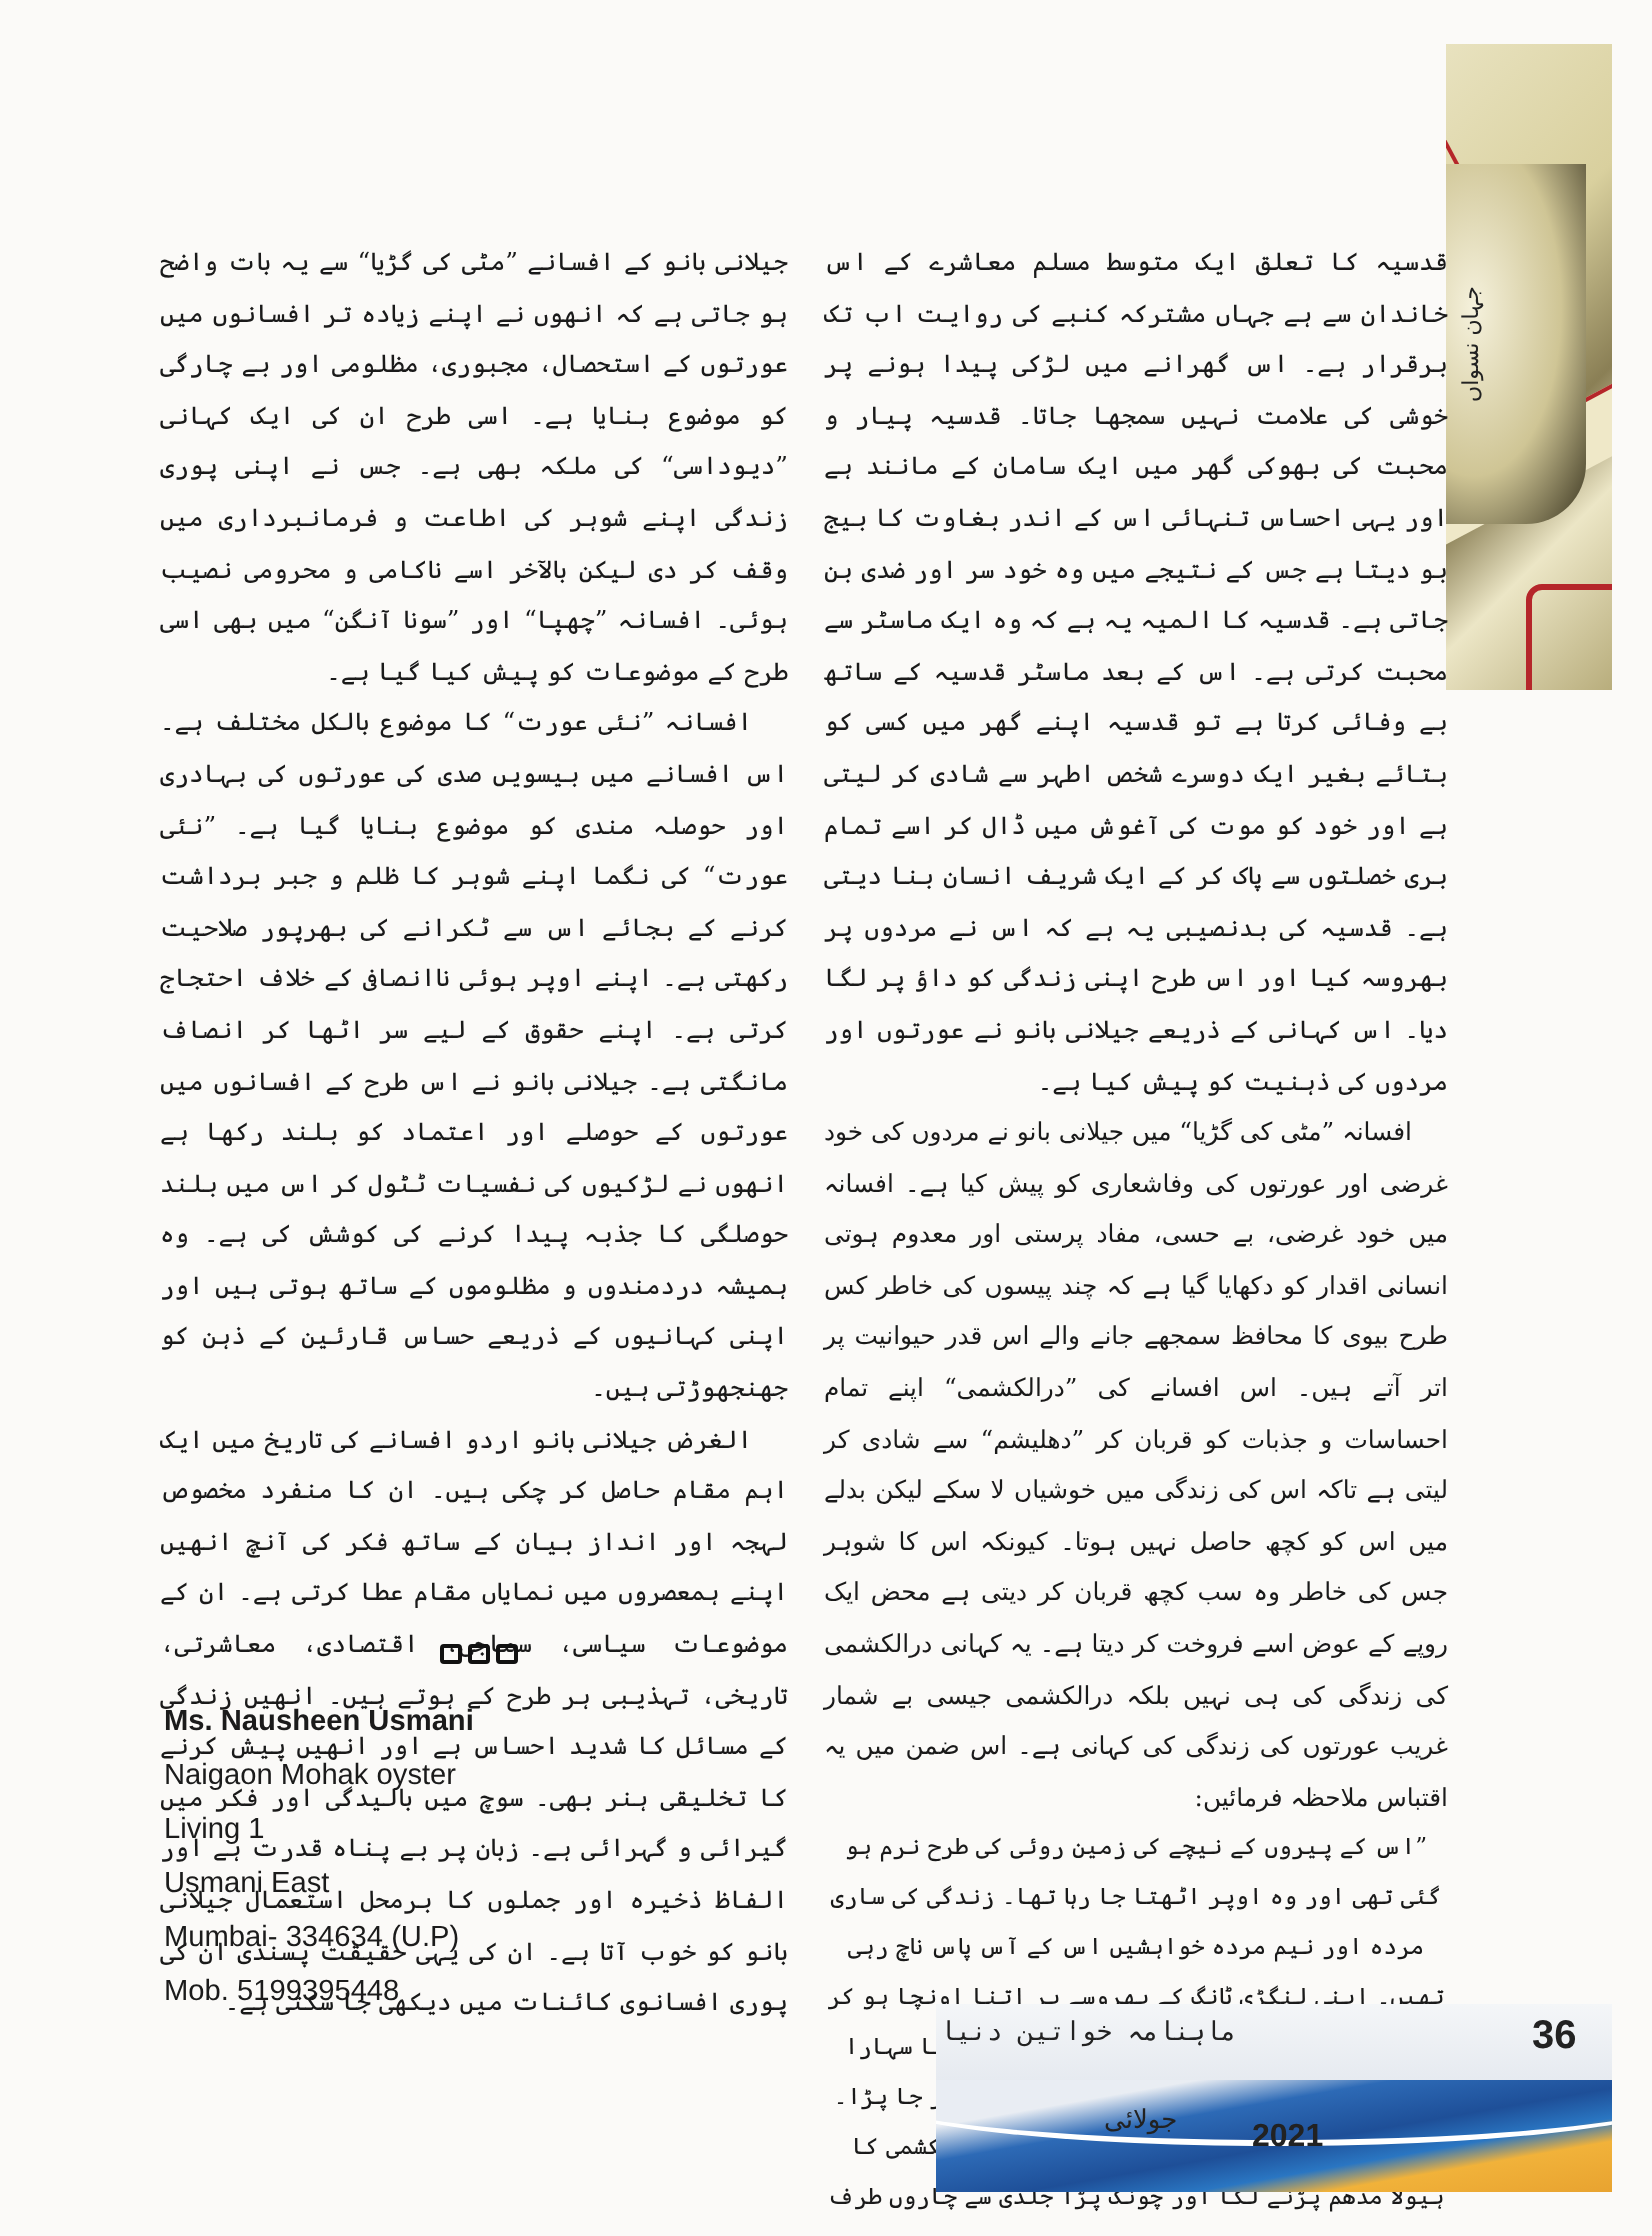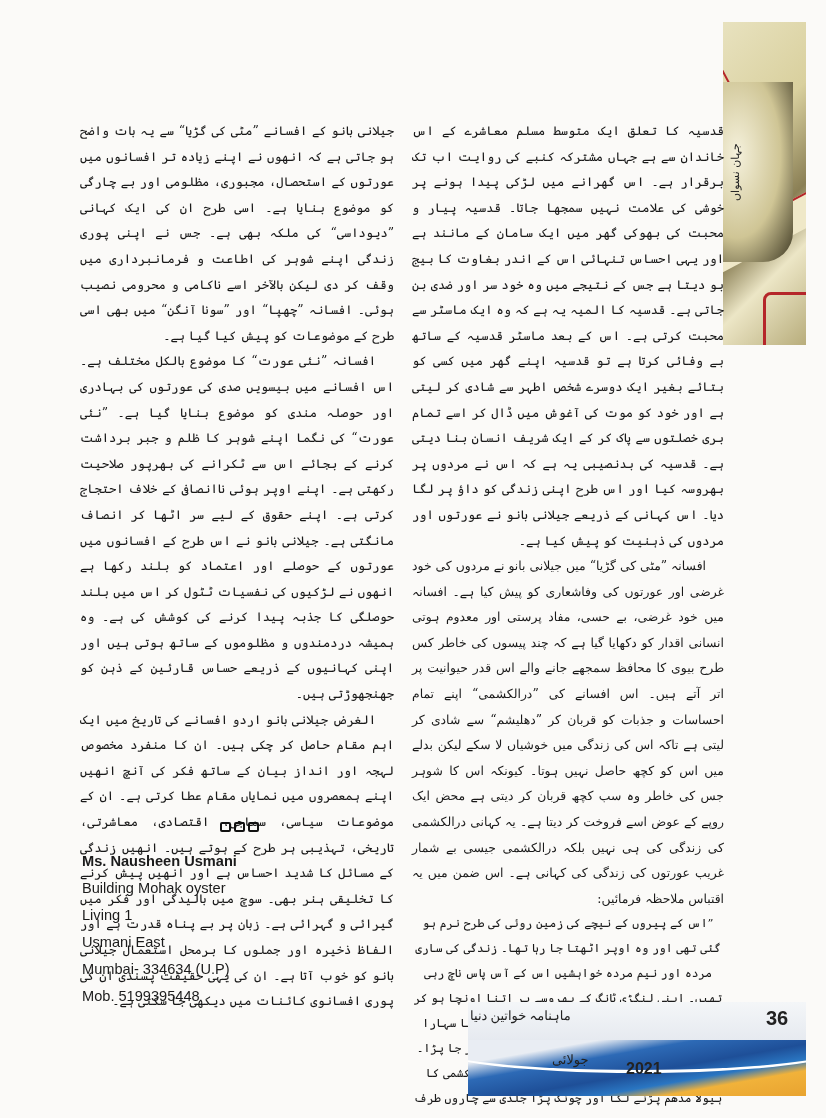--- a/index.html
+++ b/index.html
@@ -79,21 +79,21 @@
   }
   .footer-year {
     position: absolute; left: 626px; top: 1060px; font-family: "Liberation Sans", sans-serif;
     font-weight: bold; font-size: 16px; color: #222;
   }
   .footer-month {
     position: absolute; left: 552px; top: 1008px; font-family: "DejaVu Serif", serif;
     font-size: 13px; color: #222; direction: rtl; margin-top: 44px;
   }
   .footer-mag {
-    position: absolute; left: 470px; top: 1008px; font-family: Liberation Serif, serif;
+    position: absolute; left: 470px; top: 1008px; font-family: Liberation Mono, monospace;
     font-size: 13px; color: #222; direction: rtl;
   }
 </style>
 </head>
 <body>
 
 <div class="page">
 
   <div class="side-banner">
     <div class="band b1"></div>
@@ -117,21 +117,21 @@
   </div>
 
   <div class="end-mark">
     <span></span>
     <span></span>
     <span></span>
   </div>
 
   <div class="address">
     <div class="name">Ms. Nausheen  Usmani</div>
-    <div>Building Mohak oyster</div>
+    <div>Naigaon Mohak oyster</div>
     <div>Living 1</div>
     <div>Usmani East</div>
     <div>Mumbai- 334634  (U.P)</div>
     <div>Mob. 5199395448</div>
   </div>
 
   <div class="footer-bar"></div>
   <div class="footer-art">
     <div class="wave"></div>
   </div>

